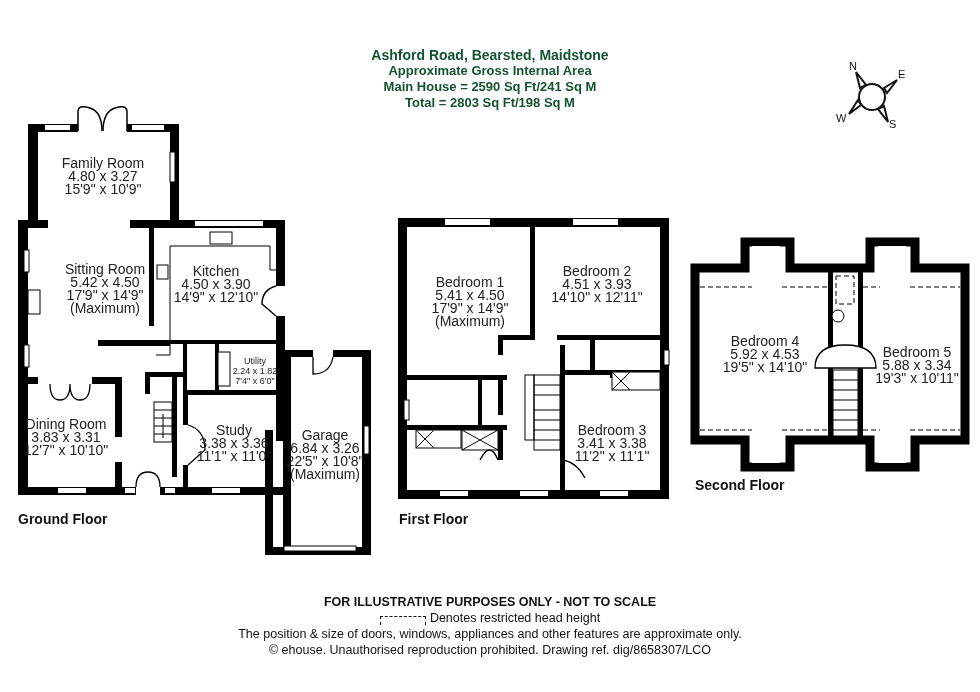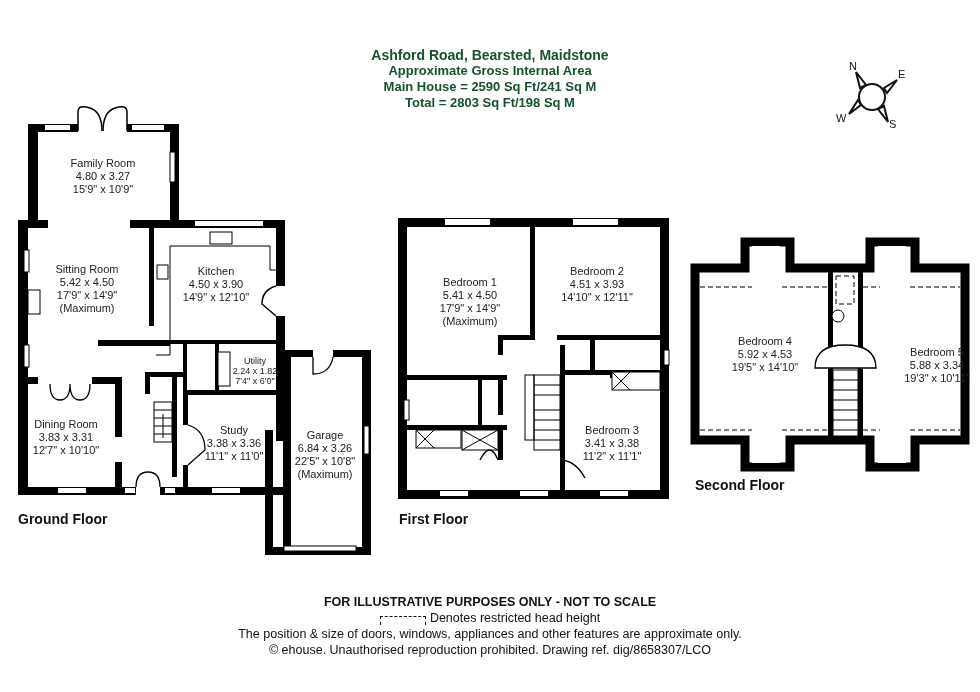--- a/index.html
+++ b/index.html
@@ -1,21 +1,21 @@
 <!DOCTYPE html>
 <html><head>
 <meta charset="utf-8">
 <style>
   html, body { margin:0; padding:0; background:#ffffff; }
   body { width:980px; height:692px; position:relative; overflow:hidden; font-family:"Liberation Sans", sans-serif; color:#111; }
   .header { position:absolute; left:0; top:47px; width:980px; text-align:center; }
   .header .line { font-weight:bold; font-size:13px; line-height:16px; color:#14532d; }
   .header .title { font-size:14px; }
   svg.plan { position:absolute; left:0; top:0; }
-  .room-label { position:absolute; text-align:center; font-size:11px; line-height:13px; color:#222; white-space:nowrap; transform:translateX(-50%); }
+  .room-label { position:absolute; text-align:center; font-size:14px; line-height:13px; color:#222; white-space:nowrap; transform:translateX(-50%); }
   .room-label.small { font-size:9px; line-height:10px; }
   .floor-label { position:absolute; font-weight:bold; font-size:14px; color:#111; }
   .footer { position:absolute; left:0; top:594px; width:980px; text-align:center; font-size:12.5px; line-height:16px; color:#111; }
   .footer .bold { font-weight:bold; }
   .dash-sample { display:inline-block; width:44px; height:8px; border:1px dashed #111; border-top-style:dashed; margin-right:4px; vertical-align:middle; border-bottom:none; position:relative; top:2px;}
   .compass-label { position:absolute; font-size:11px; color:#111; }
 </style>
 </head>
 <body>
 
@@ -191,21 +191,21 @@
         <line x1="833" y1="430" x2="858" y2="430"></line>
     </g>
   </g>
 </svg>
 
 <div class="room-label" style="left:103px;top:157px;">
   <div>Family Room</div>
     <div>4.80 x 3.27</div>
     <div>15'9" x 10'9"</div>
 </div>
-<div class="room-label" style="left:87px;top:263px;">
+<div class="room-label" style="left:105px;top:263px;">
   <div>Sitting Room</div>
     <div>5.42 x 4.50</div>
     <div>17'9" x 14'9"</div>
     <div>(Maximum)</div>
 </div>
 <div class="room-label" style="left:216px;top:265px;">
   <div>Kitchen</div>
     <div>4.50 x 3.90</div>
     <div>14'9" x 12'10"</div>
 </div>
@@ -248,21 +248,21 @@
     <div>3.41 x 3.38</div>
     <div>11'2" x 11'1"</div>
 </div>
 <div class="floor-label" style="left:399px;top:511px;">First Floor</div>
 
 <div class="room-label" style="left:765px;top:335px;">
   <div>Bedroom 4</div>
     <div>5.92 x 4.53</div>
     <div>19'5" x 14'10"</div>
 </div>
-<div class="room-label" style="left:917px;top:346px;margin-left:20px;">
+<div class="room-label" style="left:917px;top:346px;">
   <div>Bedroom 5</div>
     <div>5.88 x 3.34</div>
     <div>19'3" x 10'11"</div>
 </div>
 <div class="floor-label" style="left:695px;top:477px;">Second Floor</div>
 
 <span class="compass-label" style="left:849px;top:60px;">N</span>
 <span class="compass-label" style="left:898px;top:68px;">E</span>
 <span class="compass-label" style="left:889px;top:118px;">S</span>
 <span class="compass-label" style="left:836px;top:112px;">W</span>

